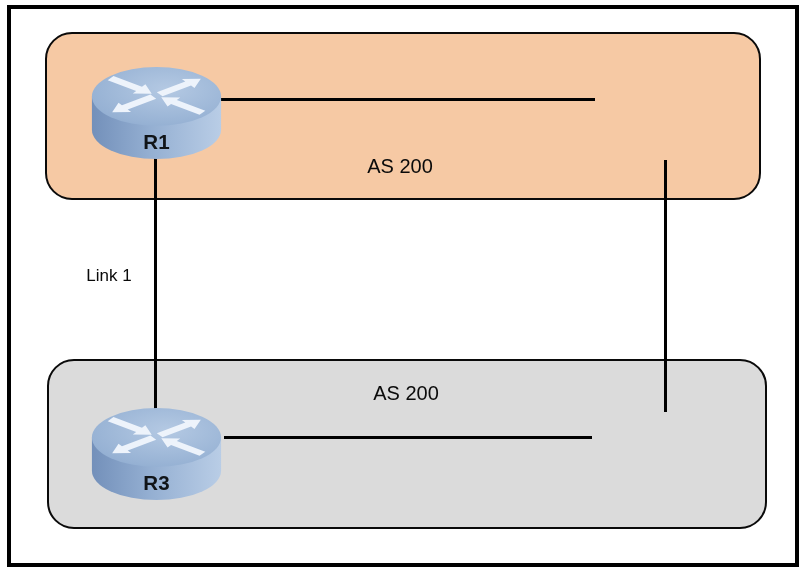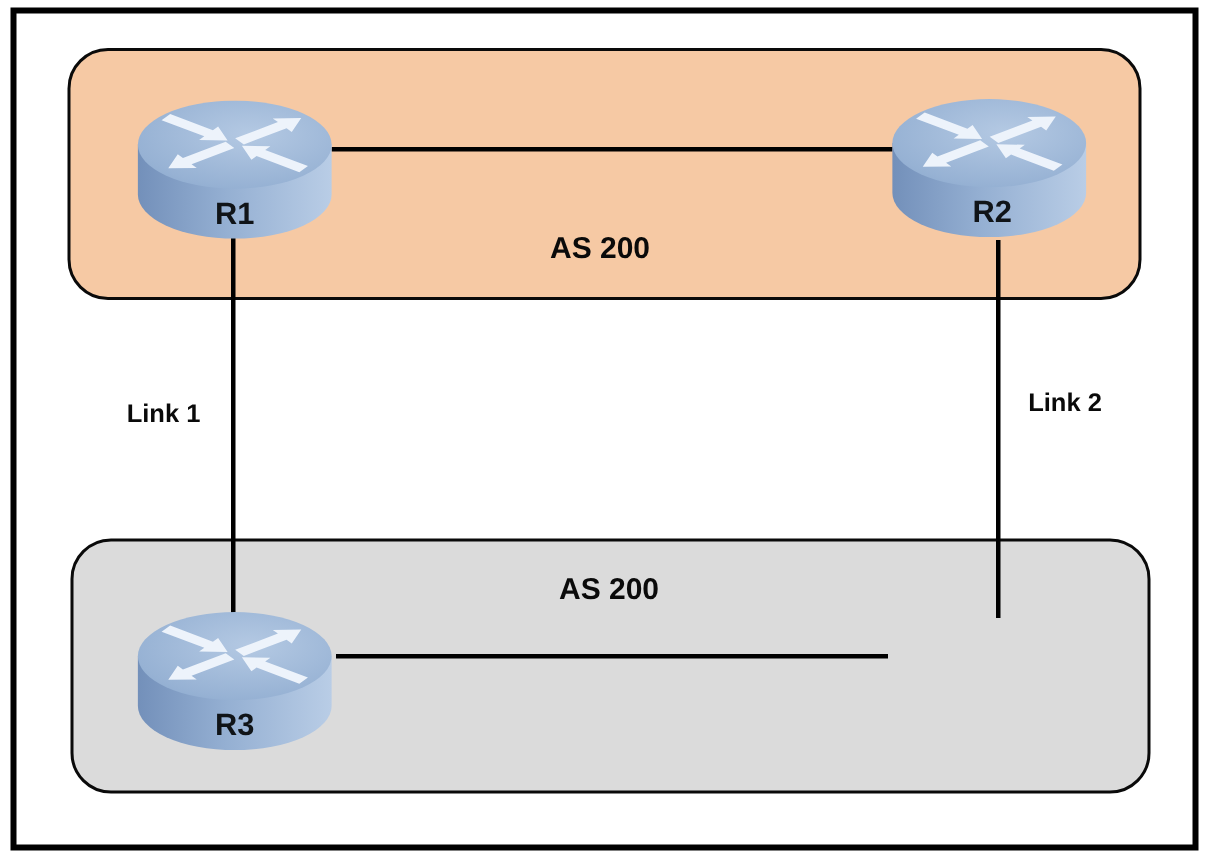--- a/index.html
+++ b/index.html
@@ -13,21 +13,21 @@
   }
   .asbox{position:absolute;border:2px solid #0a0a0a;border-radius:27px;}
   .as200{left:45px;top:32px;width:712px;height:164px;background:#F6C9A4;}
   .as100{left:47px;top:359px;width:716px;height:166px;background:#DBDBDB;}
   .line{position:absolute;background:#000000;}
   .line-h1{left:221px;top:98px;width:374px;height:3px;}
   .line-h2{left:224px;top:436px;width:368px;height:3px;}
   .line-v1{left:154px;top:158px;width:3px;height:260px;}
   .line-v2{left:664px;top:160px;width:3px;height:252px;}
   .lbl{
-    position:absolute;font-weight:700;color:#0a0a0a;
+    position:absolute;font-weight:400;color:#0a0a0a;
     text-align:center;line-height:22px;white-space:nowrap;
   }
   .as-lbl{font-size:20px;width:140px;}
   .lbl-as200{left:330px;top:155px;}
   .lbl-as100{left:336px;top:382px;}
   .link-lbl{font-size:17px;width:110px;}
   .lbl-link1{left:54px;top:265px;}
   .lbl-link2{left:655px;top:258px;}
   .router{position:absolute;width:137px;height:96px;}
   .router svg{display:block;}
@@ -75,47 +75,33 @@
       <g transform="translate(70,29) scale(1,0.52)" fill="#EDF3FB">
         <use href="#rarrow" transform="rotate(-36) translate(4,0)"></use>
         <use href="#rarrow" transform="rotate(144) translate(4,0)"></use>
         <use href="#rarrow" transform="rotate(36) translate(-58,0)"></use>
         <use href="#rarrow" transform="rotate(216) translate(-58,0)"></use>
       </g>
       <text x="70" y="84">R1</text>
     </svg>
   </div>
 
-  <div class="router" style="left:591px;top:66px;">
-    <svg width="137" height="96" viewBox="0 0 140 98">
-      <path d="M4,30 V64 A66,30 0 0 0 136,64 V30 Z" fill="url(#rt-side)"></path>
-      <ellipse cx="70" cy="30" rx="66" ry="30" fill="url(#rt-top)"></ellipse>
-      <g transform="translate(70,29) scale(1,0.52)" fill="#EDF3FB">
-        <use href="#rarrow" transform="rotate(-36) translate(4,0)"></use>
-        <use href="#rarrow" transform="rotate(144) translate(4,0)"></use>
-        <use href="#rarrow" transform="rotate(36) translate(-58,0)"></use>
-        <use href="#rarrow" transform="rotate(216) translate(-58,0)"></use>
-      </g>
-      <text x="72" y="84">R2</text>
-    </svg>
-  </div>
 
   <div class="router" style="left:88px;top:408px;">
     <svg width="137" height="96" viewBox="0 0 140 98">
       <path d="M4,30 V64 A66,30 0 0 0 136,64 V30 Z" fill="url(#rt-side)"></path>
       <ellipse cx="70" cy="30" rx="66" ry="30" fill="url(#rt-top)"></ellipse>
       <g transform="translate(70,29) scale(1,0.52)" fill="#EDF3FB">
         <use href="#rarrow" transform="rotate(-36) translate(4,0)"></use>
         <use href="#rarrow" transform="rotate(144) translate(4,0)"></use>
         <use href="#rarrow" transform="rotate(36) translate(-58,0)"></use>
         <use href="#rarrow" transform="rotate(216) translate(-58,0)"></use>
       </g>
       <text x="70" y="84">R3</text>
     </svg>
   </div>
 
 
   <div class="lbl as-lbl lbl-as200">AS 200</div>
   <div class="lbl as-lbl lbl-as100">AS 200</div>
   <div class="lbl link-lbl lbl-link1">Link 1</div>
-  <div class="lbl link-lbl lbl-link2">Link 2</div>
 
 </div>
 
 </body></html>

